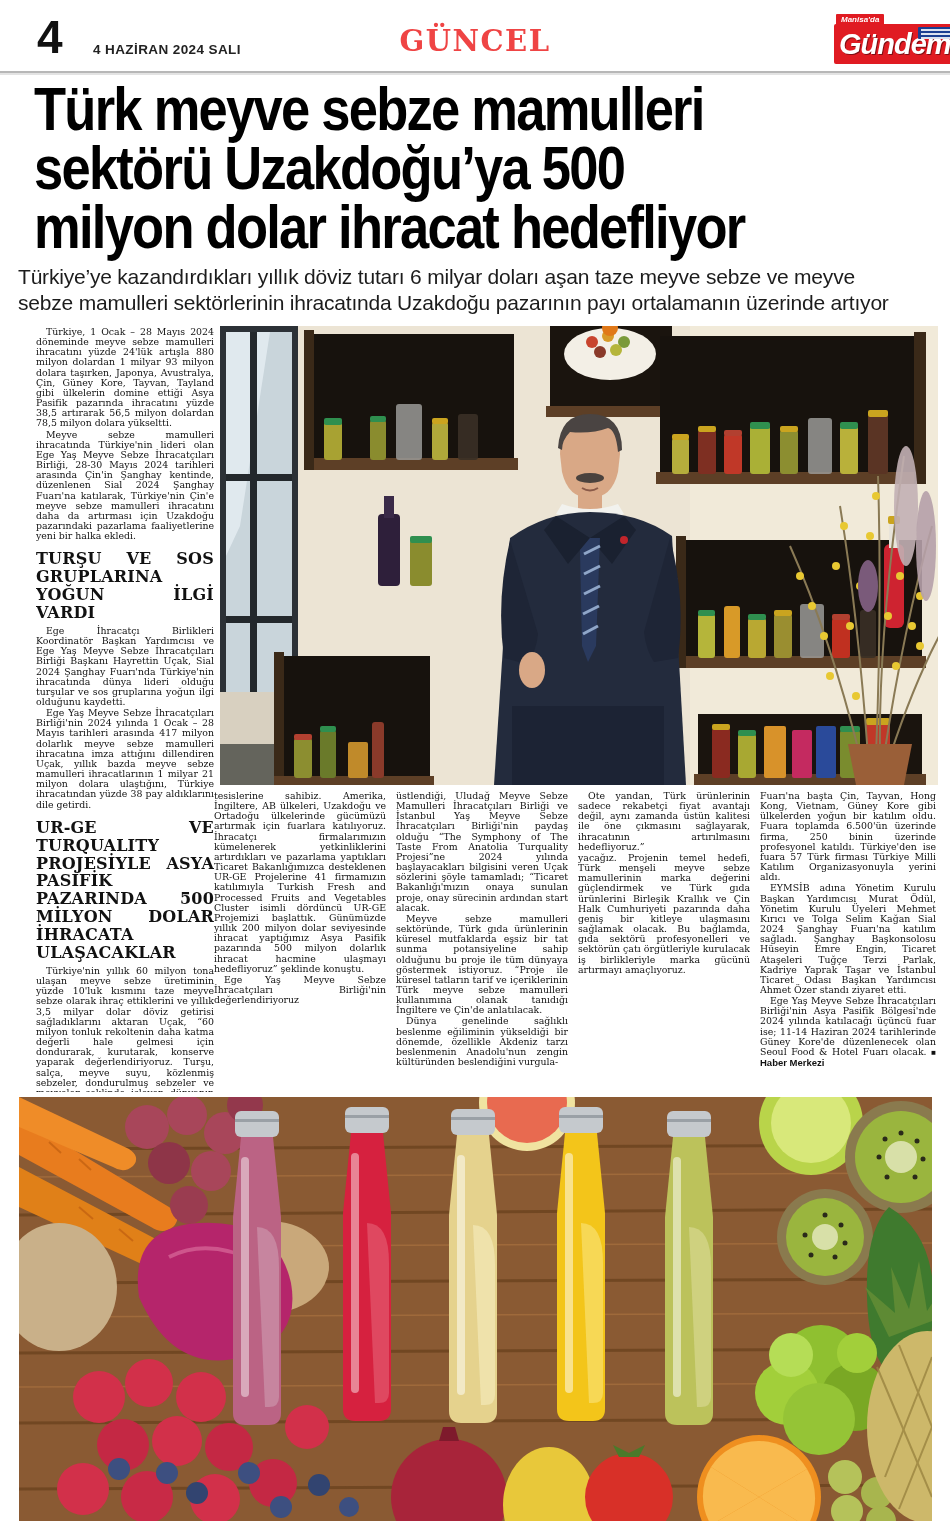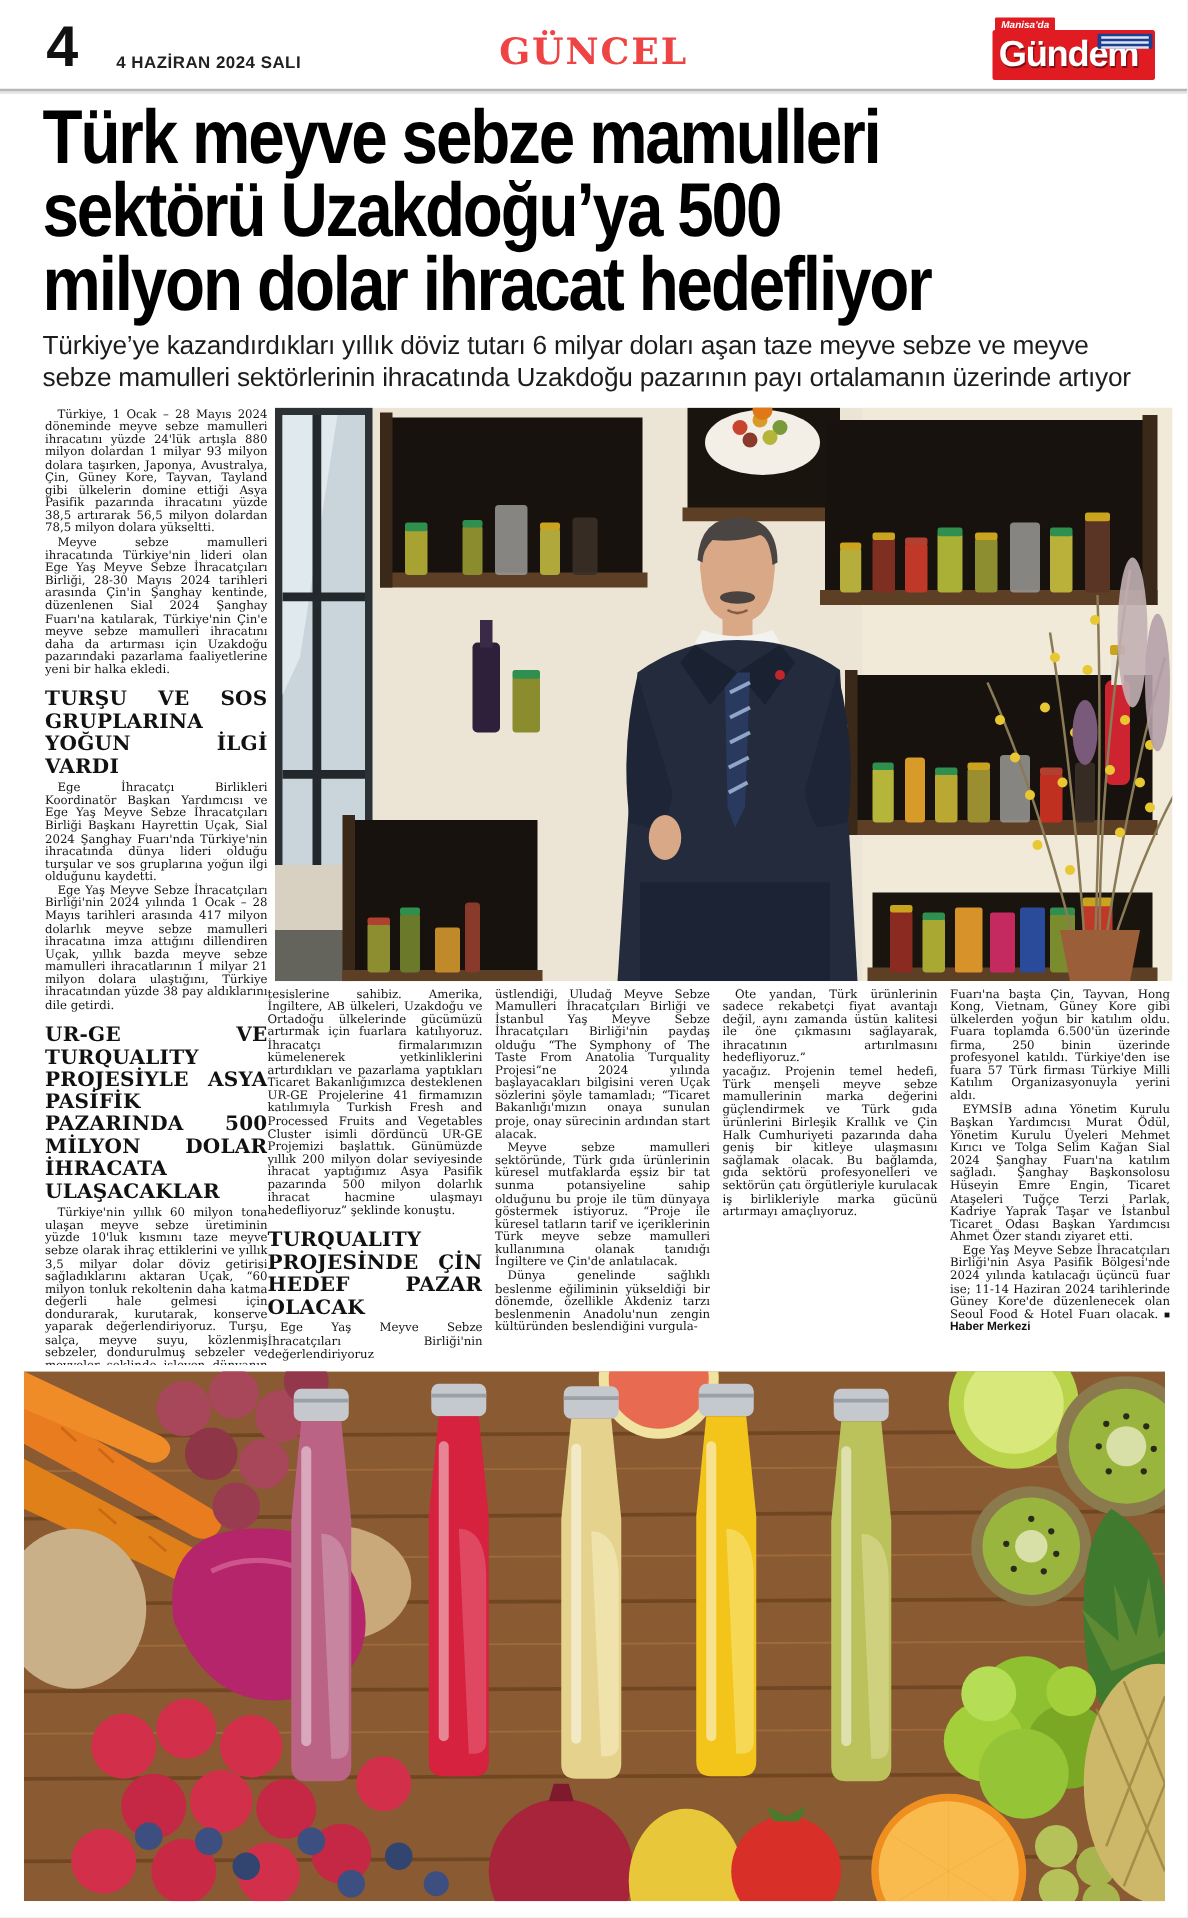--- a/index.html
+++ b/index.html
@@ -6,33 +6,33 @@
   .page{position:relative;width:950px;height:1534px;background:#ffffff;overflow:hidden;
         font-family:"DejaVu Serif",serif;color:#111;}
   
   .header{position:absolute;left:0;top:0;width:950px;height:74px;}
   .header-rule{position:absolute;left:0;top:71px;width:950px;height:2px;background:#b7b7b7;box-shadow:0 2px 0 #e3e3e3;}
   .page-num{position:absolute;left:37px;top:14px;font-family:"Liberation Sans",sans-serif;font-weight:800;font-size:46px;line-height:1;color:#111;}
   .page-date{position:absolute;left:93px;top:42px;font-family:"Liberation Sans",sans-serif;font-weight:600;font-size:13.5px;letter-spacing:.4px;color:#222;}
   .section-title{position:absolute;left:0;top:24px;width:950px;text-align:center;
         font-family:"DejaVu Serif",serif;font-weight:bold;font-size:29px;letter-spacing:1.5px;color:#ef4444;}
   
-  .logo{position:absolute;right:26px;top:14px;width:130px;height:50px;}
+  .logo{position:absolute;right:0;top:14px;width:116px;height:50px;}
   .logo-tab{position:absolute;left:2px;top:0;background:#e01b22;color:#fff;font-family:"Liberation Sans",sans-serif;
         font-style:italic;font-weight:bold;font-size:8px;padding:1px 5px;border-radius:1px;}
   .logo-main{position:absolute;left:0;top:10px;width:130px;height:40px;background:#e01b22;border-radius:2px;}
-  .logo-word{position:absolute;left:5px;top:2px;font-family:"Liberation Sans",sans-serif;font-weight:800;
+  .logo-word{position:absolute;left:5px;top:2px;font-family:"Liberation Sans",sans-serif;font-style:italic;font-weight:800;
         font-size:29px;line-height:36px;color:#fff;letter-spacing:-1px;text-shadow:1px 1px 0 #7e0f13;}
   .logo-blue{position:absolute;right:2px;top:3px;width:44px;height:12px;background:#1c3f92;border-radius:1px;}
   .logo-blue i{display:block;height:2px;margin:2px 3px 0 3px;background:rgba(255,255,255,.85);}
   
   .headline{position:absolute;left:34px;top:80px;width:1060px;transform:scaleX(0.86);transform-origin:0 0;
         font-family:"Liberation Sans",sans-serif;font-weight:800;font-size:61px;line-height:.97;
         letter-spacing:-2px;color:#000;}
-  .subhead{position:absolute;left:34px;top:264px;width:890px;font-family:"Liberation Sans",sans-serif;
+  .subhead{position:absolute;left:18px;top:264px;width:890px;font-family:"Liberation Sans",sans-serif;
         font-weight:400;font-size:21px;line-height:1.23;color:#1c1c1c;letter-spacing:-.2px;}
   
   .col{position:absolute;overflow:hidden;font-size:9.4px;line-height:1.08;text-align:justify;}
   .col p{margin:0 0 1px 0;text-indent:10px;}
   .col .sec-h{font-weight:bold;font-size:16px;line-height:1.12;margin:9px 0 4px 0;text-indent:0;letter-spacing:.2px;}
   #col1{left:36px;top:327px;width:178px;height:765px;}
   #col2{left:214px;top:791px;width:172px;height:300px;}
   #col3{left:396px;top:791px;width:172px;height:300px;}
   #col4{left:578px;top:791px;width:172px;height:300px;}
   #col5{left:760px;top:791px;width:176px;height:300px;}
@@ -273,21 +273,20 @@
     <p>Meyve sebze mamulleri ihracatında Türkiye'nin lideri olan Ege Yaş Meyve Sebze İhracatçıları Birliği, 28-30 Mayıs 2024 tarihleri arasında Çin'in Şanghay kentinde, düzenlenen Sial 2024 Şanghay Fuarı'na katılarak, Türkiye'nin Çin'e meyve sebze mamulleri ihracatını daha da artırması için Uzakdoğu pazarındaki pazarlama faaliyetlerine yeni bir halka ekledi.</p>
     <div class="sec-h">TURŞU VE SOS GRUPLARINA YOĞUN İLGİ VARDI</div>
     <p>Ege İhracatçı Birlikleri Koordinatör Başkan Yardımcısı ve Ege Yaş Meyve Sebze İhracatçıları Birliği Başkanı Hayrettin Uçak, Sial 2024 Şanghay Fuarı'nda Türkiye'nin ihracatında dünya lideri olduğu turşular ve sos gruplarına yoğun ilgi olduğunu kaydetti.</p>
     <p>Ege Yaş Meyve Sebze İhracatçıları Birliği'nin 2024 yılında 1 Ocak – 28 Mayıs tarihleri arasında 417 milyon dolarlık meyve sebze mamulleri ihracatına imza attığını dillendiren Uçak, yıllık bazda meyve sebze mamulleri ihracatlarının 1 milyar 21 milyon dolara ulaştığını, Türkiye ihracatından yüzde 38 pay aldıklarını dile getirdi.</p>
     <div class="sec-h">UR-GE VE TURQUALITY PROJESİYLE ASYA PASİFİK PAZARINDA 500 MİLYON DOLAR İHRACATA ULAŞACAKLAR</div>
     <p>Türkiye'nin yıllık 60 milyon tona ulaşan meyve sebze üretiminin yüzde 10'luk kısmını taze meyve sebze olarak ihraç ettiklerini ve yıllık 3,5 milyar dolar döviz getirisi sağladıklarını aktaran Uçak, “60 milyon tonluk rekoltenin daha katma değerli hale gelmesi için dondurarak, kurutarak, konserve yaparak değerlendiriyoruz. Turşu, salça, meyve suyu, közlenmiş sebzeler, dondurulmuş sebzeler ve meyveler şeklinde işleyen dünyanın en modern üretim</p>
   </div>
 
   <div class="col" id="col2">
     <p style="text-indent:0">tesislerine sahibiz. Amerika, İngiltere, AB ülkeleri, Uzakdoğu ve Ortadoğu ülkelerinde gücümüzü artırmak için fuarlara katılıyoruz. İhracatçı firmalarımızın kümelenerek yetkinliklerini artırdıkları ve pazarlama yaptıkları Ticaret Bakanlığımızca desteklenen UR-GE Projelerine 41 firmamızın katılımıyla Turkish Fresh and Processed Fruits and Vegetables Cluster isimli dördüncü UR-GE Projemizi başlattık. Günümüzde yıllık 200 milyon dolar seviyesinde ihracat yaptığımız Asya Pasifik pazarında 500 milyon dolarlık ihracat hacmine ulaşmayı hedefliyoruz” şeklinde konuştu.</p>
-    <div class="sec-h">TURQUALITY PROJESİNDE ÇİN HEDEF PAZAR OLACAK</div>
     <p>Ege Yaş Meyve Sebze İhracatçıları Birliği'nin değerlendiriyoruz</p>
   </div>
 
   <div class="col" id="col3">
     <p style="text-indent:0">üstlendiği, Uludağ Meyve Sebze Mamulleri İhracatçıları Birliği ve İstanbul Yaş Meyve Sebze İhracatçıları Birliği'nin paydaş olduğu “The Symphony of The Taste From Anatolia Turquality Projesi”ne 2024 yılında başlayacakları bilgisini veren Uçak sözlerini şöyle tamamladı; “Ticaret Bakanlığı'mızın onaya sunulan proje, onay sürecinin ardından start alacak.</p>
     <p>Meyve sebze mamulleri sektöründe, Türk gıda ürünlerinin küresel mutfaklarda eşsiz bir tat sunma potansiyeline sahip olduğunu bu proje ile tüm dünyaya göstermek istiyoruz. “Proje ile küresel tatların tarif ve içeriklerinin Türk meyve sebze mamulleri kullanımına olanak tanıdığı İngiltere ve Çin'de anlatılacak.</p>
     <p>Dünya genelinde sağlıklı beslenme eğiliminin yükseldiği bir dönemde, özellikle Akdeniz tarzı beslenmenin Anadolu'nun zengin kültüründen beslendiğini vurgula-</p>
   </div>
 
   <div class="col" id="col4">

